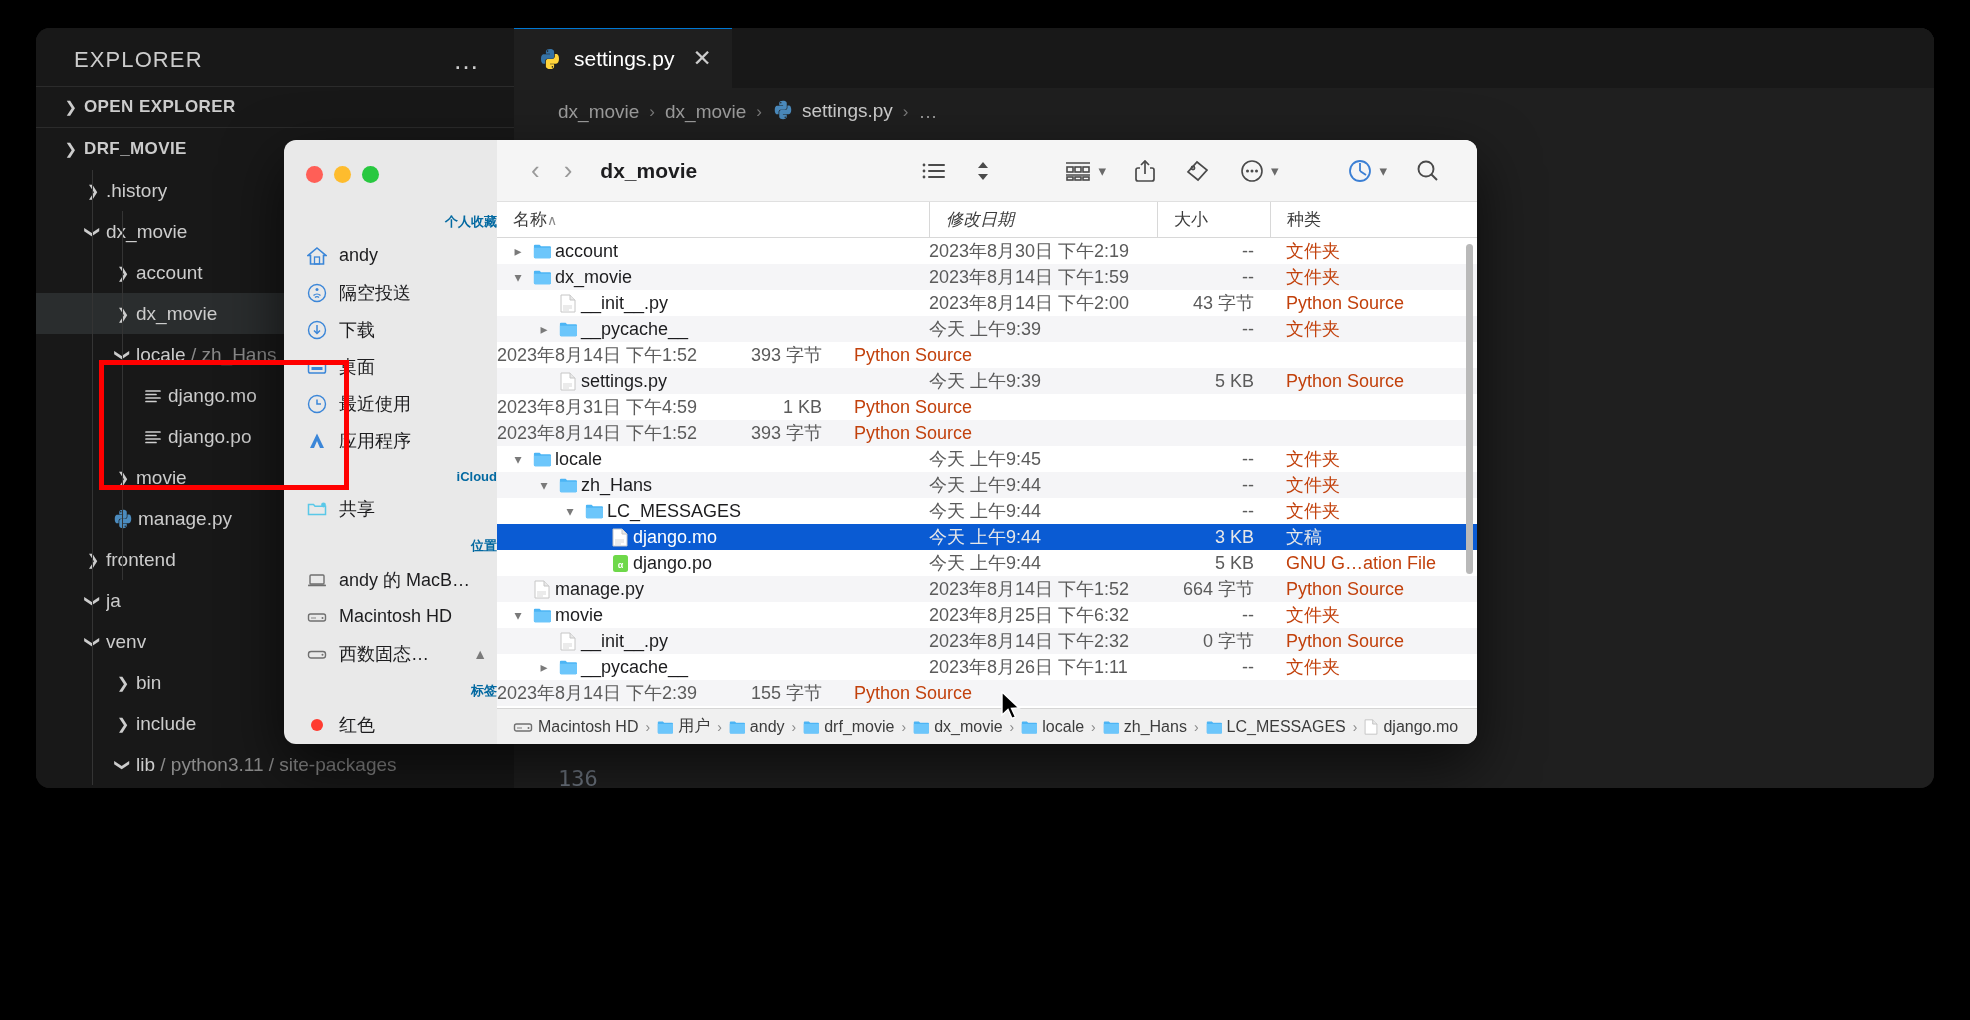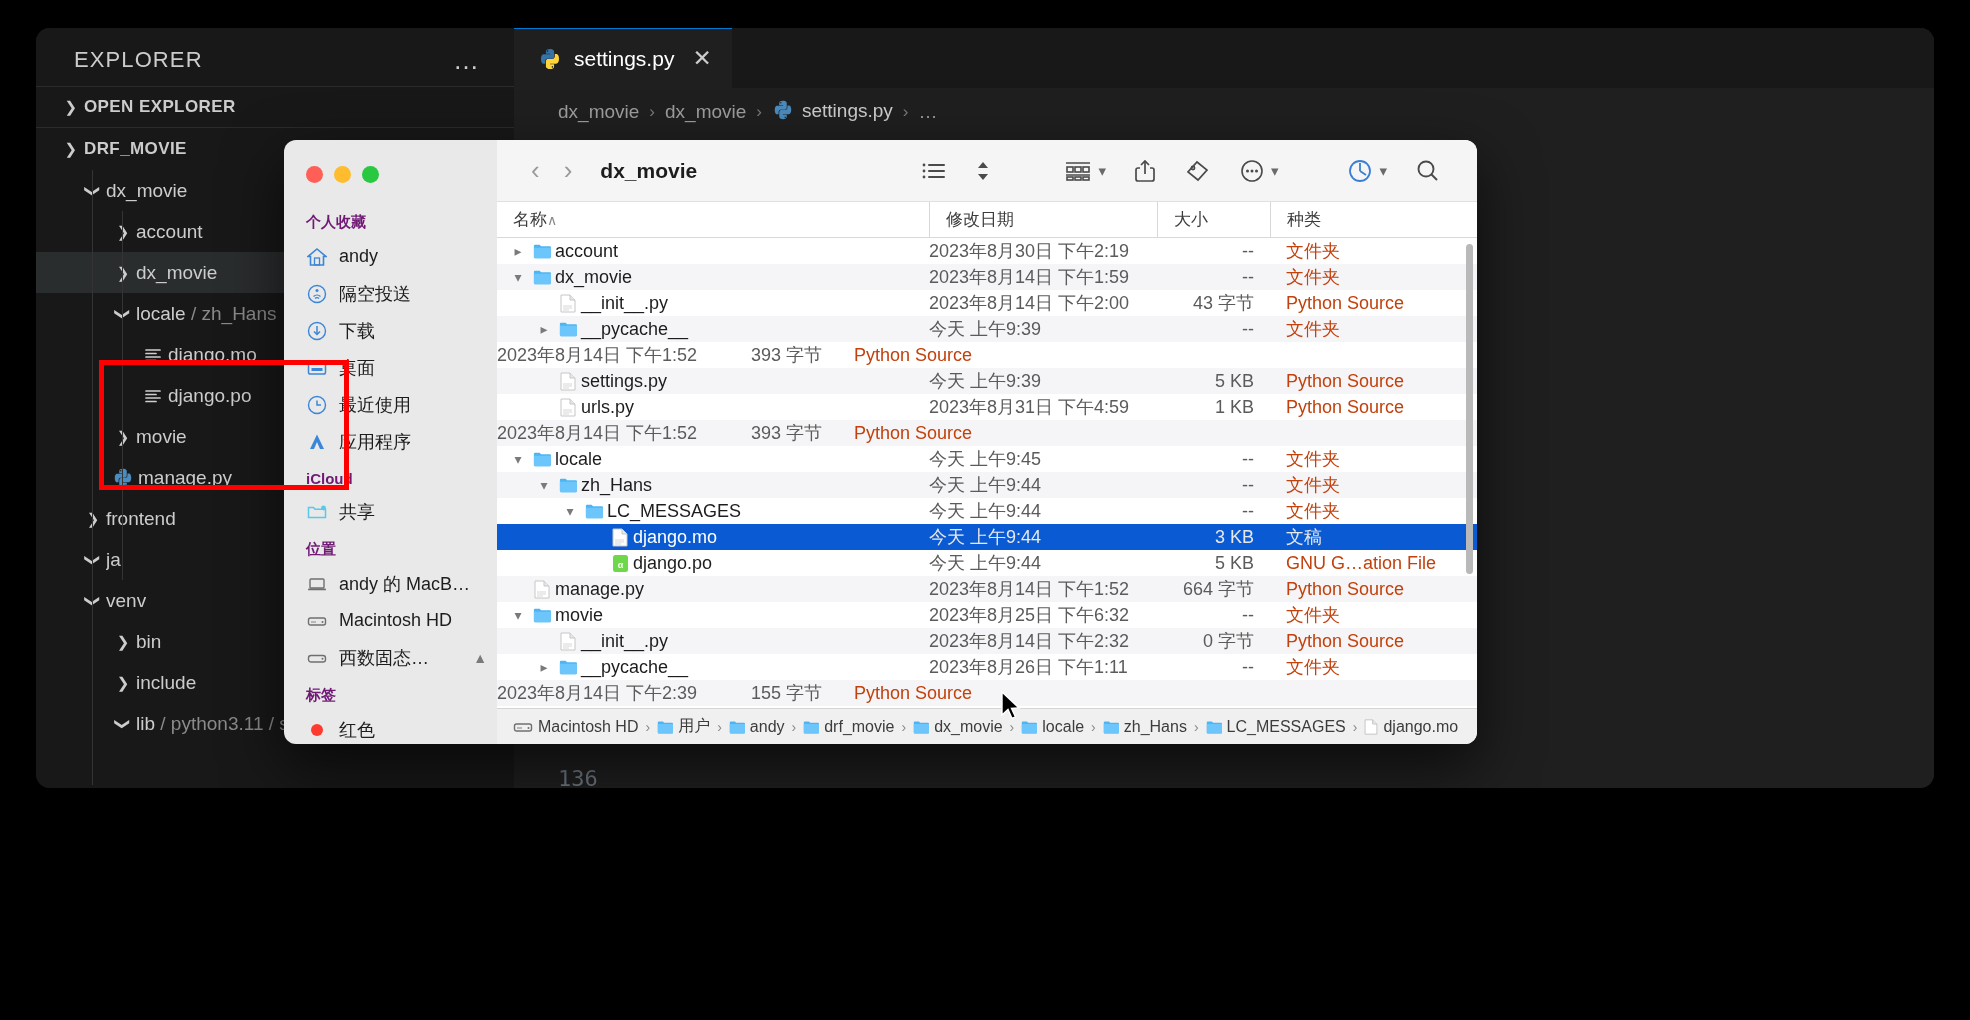--- a/index.html
+++ b/index.html
@@ -126,22 +126,23 @@
   #finder-sidebar {
     width: 213px; flex: 0 0 213px;
     background: #e9e9e9;
     padding-top: 18px;
     overflow: hidden;
   }
   .traffic { display: flex; gap: 11px; padding: 8px 0 0 22px; }
   .traffic span { width: 17px; height: 17px; border-radius: 50%; display: block; }
 
   .sb-group-title {
-    color: #701a75; font-size: 15px; font-weight: bold;
+    color: #0369a1; font-size: 13px; font-weight: bold;
     padding: 10px 0 6px 22px;
+    text-align: right;
   }
   .sb-item {
     display: flex; align-items: center; gap: 11px;
     padding: 5px 0 5px 22px; height: 37px;
     color: #1d1d1f; font-size: 18px; cursor: pointer;
   }
   .sb-ico { width: 22px; height: 22px; flex: 0 0 22px;
             display: inline-flex; align-items: center; justify-content: center; }
 
   #finder-main {
@@ -166,21 +167,21 @@
     display: flex; align-items: center; height: 36px;
     background: #ffffff; border-bottom: 1px solid #d8d8d8;
     color: #3c3c3c; font-size: 17px;
   }
   #col-head .ch {
     padding-left: 16px; position: relative; height: 100%;
     display: flex; align-items: center;
   }
   #col-head .ch + .ch { border-left: 1px solid #d8d8d8; }
   .c-name { width: 432px; flex: 0 0 432px; justify-content: flex-start; padding-right: 12px !important;}
-  .c-date { width: 228px; flex: 0 0 228px; }
+  .c-date { width: 228px; flex: 0 0 228px; font-style: italic; }
   .c-size { width: 113px; flex: 0 0 113px; }
   .c-kind { flex: 1; }
 
   #file-list { flex: 1; overflow: hidden; position: relative; background: #fff; }
   .frow { display: flex; align-items: center; height: 26px; font-size: 18px; color: #1d1d1f; cursor: pointer; }
   .frow.alt { background: #f5f5f7; }
   .frow.sel { background: #0a5bd3; color: #ffffff; }
   .frow .fn {
     width: 432px; flex: 0 0 432px; display: flex; align-items: center;
     overflow: hidden; white-space: nowrap;
@@ -225,20 +226,24 @@
       <span class="chev">❯</span>
       <span>OPEN EXPLORER</span>
     </div>
 
     <div class="section-row">
       <span class="chev">❯</span>
       <span>DRF_MOVIE</span>
     </div>
 
     <div class="tree" id="vs-tree">
+        <div class="tree-row" style="padding-left: 44px;">
+          <span class="chev">❯</span>
+          <span class="label">.history</span>
+        </div>
         <div class="tree-row" style="padding-left: 44px;">
           <span class="chev" style="transform: rotate(90deg);">❯</span>
           <span class="label">dx_movie</span>
         </div>
         <div class="tree-row" style="padding-left: 74px;">
           <span class="chev">❯</span>
           <span class="label">account</span>
         </div>
         <div class="tree-row selected" style="padding-left: 74px;">
           <span class="chev">❯</span>
@@ -662,173 +667,158 @@
                 </g>
               </svg>
             </span>
             <span>settings.py</span>
           </div>
           <div class="fd">今天 上午9:39</div>
           <div class="fs">5 KB</div>
           <div class="fk">Python Source</div>
         </div>
         <div class="frow">
+          <div class="fd">2023年8月31日 下午4:59</div>
+          <div class="fs">1 KB</div>
+          <div class="fk">Python Source</div>
+        </div>
+        <div class="frow alt">
+          <div class="fd">2023年8月14日 下午1:52</div>
+          <div class="fs">393 字节</div>
+          <div class="fk">Python Source</div>
+        </div>
+        <div class="frow">
+          <div class="fn" style="padding-left:10px">
+            <span class="disc">▾</span>
+            <span class="ficon">
+              <svg width="18" height="18" viewBox="0 0 20 18">
+                <path d="M1 3.2a1.2 1.2 0 0 1 1.2-1.2h5.1l1.7 1.8h9.8A1.2 1.2 0 0 1 20 5v10.8a1.2 1.2 0 0 1-1.2 1.2H2.2A1.2 1.2 0 0 1 1 15.8Z" fill="#4cb5f5"></path>
+                <path d="M1 5.4h19v10.4a1.2 1.2 0 0 1-1.2 1.2H2.2A1.2 1.2 0 0 1 1 15.8Z" fill="#6cc6fb"></path>
+              </svg>
+            </span>
+            <span>locale</span>
+          </div>
+          <div class="fd">今天 上午9:45</div>
+          <div class="fs">--</div>
+          <div class="fk">文件夹</div>
+        </div>
+        <div class="frow alt">
           <div class="fn" style="padding-left:36px">
+            <span class="disc">▾</span>
+            <span class="ficon">
+              <svg width="18" height="18" viewBox="0 0 20 18">
+                <path d="M1 3.2a1.2 1.2 0 0 1 1.2-1.2h5.1l1.7 1.8h9.8A1.2 1.2 0 0 1 20 5v10.8a1.2 1.2 0 0 1-1.2 1.2H2.2A1.2 1.2 0 0 1 1 15.8Z" fill="#4cb5f5"></path>
+                <path d="M1 5.4h19v10.4a1.2 1.2 0 0 1-1.2 1.2H2.2A1.2 1.2 0 0 1 1 15.8Z" fill="#6cc6fb"></path>
+              </svg>
+            </span>
+            <span>zh_Hans</span>
+          </div>
+          <div class="fd">今天 上午9:44</div>
+          <div class="fs">--</div>
+          <div class="fk">文件夹</div>
+        </div>
+        <div class="frow">
+          <div class="fn" style="padding-left:62px">
+            <span class="disc">▾</span>
+            <span class="ficon">
+              <svg width="18" height="18" viewBox="0 0 20 18">
+                <path d="M1 3.2a1.2 1.2 0 0 1 1.2-1.2h5.1l1.7 1.8h9.8A1.2 1.2 0 0 1 20 5v10.8a1.2 1.2 0 0 1-1.2 1.2H2.2A1.2 1.2 0 0 1 1 15.8Z" fill="#4cb5f5"></path>
+                <path d="M1 5.4h19v10.4a1.2 1.2 0 0 1-1.2 1.2H2.2A1.2 1.2 0 0 1 1 15.8Z" fill="#6cc6fb"></path>
+              </svg>
+            </span>
+            <span>LC_MESSAGES</span>
+          </div>
+          <div class="fd">今天 上午9:44</div>
+          <div class="fs">--</div>
+          <div class="fk">文件夹</div>
+        </div>
+        <div class="frow sel">
+          <div class="fn" style="padding-left:88px">
             <span class="disc"></span>
             <span class="ficon">
               <svg width="16" height="19" viewBox="0 0 16 19">
                 <path d="M1 1h9l5 5v12H1Z" fill="#ffffff" stroke="#c6c6c6" stroke-width="1"></path>
                 <path d="M10 1v5h5" fill="#e8e8e8" stroke="#c6c6c6" stroke-width="1"></path>
                 <g stroke="#d2d2d2" stroke-width="0.9">
                   <line x1="3" y1="12" x2="12" y2="12"></line>
                   <line x1="3" y1="14" x2="12" y2="14"></line>
                   <line x1="3" y1="16" x2="9" y2="16"></line>
                 </g>
               </svg>
             </span>
-            <span>urls.py</span>
-          </div>
-          <div class="fd">2023年8月31日 下午4:59</div>
-          <div class="fs">1 KB</div>
-          <div class="fk">Python Source</div>
+            <span>django.mo</span>
+          </div>
+          <div class="fd">今天 上午9:44</div>
+          <div class="fs">3 KB</div>
+          <div class="fk">文稿</div>
+        </div>
+        <div class="frow">
+          <div class="fn" style="padding-left:88px">
+            <span class="disc"></span>
+            <span class="ficon">
+              <svg width="17" height="19" viewBox="0 0 17 19">
+                <rect x="1" y="1" width="15" height="17" rx="2.5" fill="#6ed84a"></rect>
+                <text x="8.5" y="13.5" font-size="9" font-family="Liberation Sans, sans-serif" fill="#ffffff" text-anchor="middle" font-weight="bold">α</text>
+              </svg>
+            </span>
+            <span>django.po</span>
+          </div>
+          <div class="fd">今天 上午9:44</div>
+          <div class="fs">5 KB</div>
+          <div class="fk">GNU G…ation File</div>
         </div>
         <div class="frow alt">
-          <div class="fd">2023年8月14日 下午1:52</div>
-          <div class="fs">393 字节</div>
-          <div class="fk">Python Source</div>
-        </div>
-        <div class="frow">
           <div class="fn" style="padding-left:10px">
-            <span class="disc">▾</span>
-            <span class="ficon">
-              <svg width="18" height="18" viewBox="0 0 20 18">
-                <path d="M1 3.2a1.2 1.2 0 0 1 1.2-1.2h5.1l1.7 1.8h9.8A1.2 1.2 0 0 1 20 5v10.8a1.2 1.2 0 0 1-1.2 1.2H2.2A1.2 1.2 0 0 1 1 15.8Z" fill="#4cb5f5"></path>
-                <path d="M1 5.4h19v10.4a1.2 1.2 0 0 1-1.2 1.2H2.2A1.2 1.2 0 0 1 1 15.8Z" fill="#6cc6fb"></path>
-              </svg>
-            </span>
-            <span>locale</span>
-          </div>
-          <div class="fd">今天 上午9:45</div>
-          <div class="fs">--</div>
-          <div class="fk">文件夹</div>
-        </div>
-        <div class="frow alt">
-          <div class="fn" style="padding-left:36px">
-            <span class="disc">▾</span>
-            <span class="ficon">
-              <svg width="18" height="18" viewBox="0 0 20 18">
-                <path d="M1 3.2a1.2 1.2 0 0 1 1.2-1.2h5.1l1.7 1.8h9.8A1.2 1.2 0 0 1 20 5v10.8a1.2 1.2 0 0 1-1.2 1.2H2.2A1.2 1.2 0 0 1 1 15.8Z" fill="#4cb5f5"></path>
-                <path d="M1 5.4h19v10.4a1.2 1.2 0 0 1-1.2 1.2H2.2A1.2 1.2 0 0 1 1 15.8Z" fill="#6cc6fb"></path>
-              </svg>
-            </span>
-            <span>zh_Hans</span>
-          </div>
-          <div class="fd">今天 上午9:44</div>
-          <div class="fs">--</div>
-          <div class="fk">文件夹</div>
-        </div>
-        <div class="frow">
-          <div class="fn" style="padding-left:62px">
-            <span class="disc">▾</span>
-            <span class="ficon">
-              <svg width="18" height="18" viewBox="0 0 20 18">
-                <path d="M1 3.2a1.2 1.2 0 0 1 1.2-1.2h5.1l1.7 1.8h9.8A1.2 1.2 0 0 1 20 5v10.8a1.2 1.2 0 0 1-1.2 1.2H2.2A1.2 1.2 0 0 1 1 15.8Z" fill="#4cb5f5"></path>
-                <path d="M1 5.4h19v10.4a1.2 1.2 0 0 1-1.2 1.2H2.2A1.2 1.2 0 0 1 1 15.8Z" fill="#6cc6fb"></path>
-              </svg>
-            </span>
-            <span>LC_MESSAGES</span>
-          </div>
-          <div class="fd">今天 上午9:44</div>
-          <div class="fs">--</div>
-          <div class="fk">文件夹</div>
-        </div>
-        <div class="frow sel">
-          <div class="fn" style="padding-left:88px">
             <span class="disc"></span>
             <span class="ficon">
               <svg width="16" height="19" viewBox="0 0 16 19">
                 <path d="M1 1h9l5 5v12H1Z" fill="#ffffff" stroke="#c6c6c6" stroke-width="1"></path>
                 <path d="M10 1v5h5" fill="#e8e8e8" stroke="#c6c6c6" stroke-width="1"></path>
                 <g stroke="#d2d2d2" stroke-width="0.9">
                   <line x1="3" y1="12" x2="12" y2="12"></line>
                   <line x1="3" y1="14" x2="12" y2="14"></line>
                   <line x1="3" y1="16" x2="9" y2="16"></line>
                 </g>
               </svg>
             </span>
-            <span>django.mo</span>
-          </div>
-          <div class="fd">今天 上午9:44</div>
-          <div class="fs">3 KB</div>
-          <div class="fk">文稿</div>
+            <span>manage.py</span>
+          </div>
+          <div class="fd">2023年8月14日 下午1:52</div>
+          <div class="fs">664 字节</div>
+          <div class="fk">Python Source</div>
         </div>
         <div class="frow">
-          <div class="fn" style="padding-left:88px">
-            <span class="disc"></span>
-            <span class="ficon">
-              <svg width="17" height="19" viewBox="0 0 17 19">
-                <rect x="1" y="1" width="15" height="17" rx="2.5" fill="#6ed84a"></rect>
-                <text x="8.5" y="13.5" font-size="9" font-family="Liberation Sans, sans-serif" fill="#ffffff" text-anchor="middle" font-weight="bold">α</text>
-              </svg>
-            </span>
-            <span>django.po</span>
-          </div>
-          <div class="fd">今天 上午9:44</div>
-          <div class="fs">5 KB</div>
-          <div class="fk">GNU G…ation File</div>
+          <div class="fn" style="padding-left:10px">
+            <span class="disc">▾</span>
+            <span class="ficon">
+              <svg width="18" height="18" viewBox="0 0 20 18">
+                <path d="M1 3.2a1.2 1.2 0 0 1 1.2-1.2h5.1l1.7 1.8h9.8A1.2 1.2 0 0 1 20 5v10.8a1.2 1.2 0 0 1-1.2 1.2H2.2A1.2 1.2 0 0 1 1 15.8Z" fill="#4cb5f5"></path>
+                <path d="M1 5.4h19v10.4a1.2 1.2 0 0 1-1.2 1.2H2.2A1.2 1.2 0 0 1 1 15.8Z" fill="#6cc6fb"></path>
+              </svg>
+            </span>
+            <span>movie</span>
+          </div>
+          <div class="fd">2023年8月25日 下午6:32</div>
+          <div class="fs">--</div>
+          <div class="fk">文件夹</div>
         </div>
         <div class="frow alt">
-          <div class="fn" style="padding-left:10px">
+          <div class="fn" style="padding-left:36px">
             <span class="disc"></span>
             <span class="ficon">
               <svg width="16" height="19" viewBox="0 0 16 19">
                 <path d="M1 1h9l5 5v12H1Z" fill="#ffffff" stroke="#c6c6c6" stroke-width="1"></path>
                 <path d="M10 1v5h5" fill="#e8e8e8" stroke="#c6c6c6" stroke-width="1"></path>
                 <g stroke="#d2d2d2" stroke-width="0.9">
                   <line x1="3" y1="12" x2="12" y2="12"></line>
                   <line x1="3" y1="14" x2="12" y2="14"></line>
                   <line x1="3" y1="16" x2="9" y2="16"></line>
                 </g>
               </svg>
             </span>
-            <span>manage.py</span>
-          </div>
-          <div class="fd">2023年8月14日 下午1:52</div>
-          <div class="fs">664 字节</div>
-          <div class="fk">Python Source</div>
-        </div>
-        <div class="frow">
-          <div class="fn" style="padding-left:10px">
-            <span class="disc">▾</span>
-            <span class="ficon">
-              <svg width="18" height="18" viewBox="0 0 20 18">
-                <path d="M1 3.2a1.2 1.2 0 0 1 1.2-1.2h5.1l1.7 1.8h9.8A1.2 1.2 0 0 1 20 5v10.8a1.2 1.2 0 0 1-1.2 1.2H2.2A1.2 1.2 0 0 1 1 15.8Z" fill="#4cb5f5"></path>
-                <path d="M1 5.4h19v10.4a1.2 1.2 0 0 1-1.2 1.2H2.2A1.2 1.2 0 0 1 1 15.8Z" fill="#6cc6fb"></path>
-              </svg>
-            </span>
-            <span>movie</span>
-          </div>
-          <div class="fd">2023年8月25日 下午6:32</div>
-          <div class="fs">--</div>
-          <div class="fk">文件夹</div>
-        </div>
-        <div class="frow alt">
-          <div class="fn" style="padding-left:36px">
-            <span class="disc"></span>
-            <span class="ficon">
-              <svg width="16" height="19" viewBox="0 0 16 19">
-                <path d="M1 1h9l5 5v12H1Z" fill="#ffffff" stroke="#c6c6c6" stroke-width="1"></path>
-                <path d="M10 1v5h5" fill="#e8e8e8" stroke="#c6c6c6" stroke-width="1"></path>
-                <g stroke="#d2d2d2" stroke-width="0.9">
-                  <line x1="3" y1="12" x2="12" y2="12"></line>
-                  <line x1="3" y1="14" x2="12" y2="14"></line>
-                  <line x1="3" y1="16" x2="9" y2="16"></line>
-                </g>
-              </svg>
-            </span>
             <span>__init__.py</span>
           </div>
           <div class="fd">2023年8月14日 下午2:32</div>
           <div class="fs">0 字节</div>
           <div class="fk">Python Source</div>
         </div>
         <div class="frow">
           <div class="fn" style="padding-left:36px">
             <span class="disc">▸</span>
             <span class="ficon">

